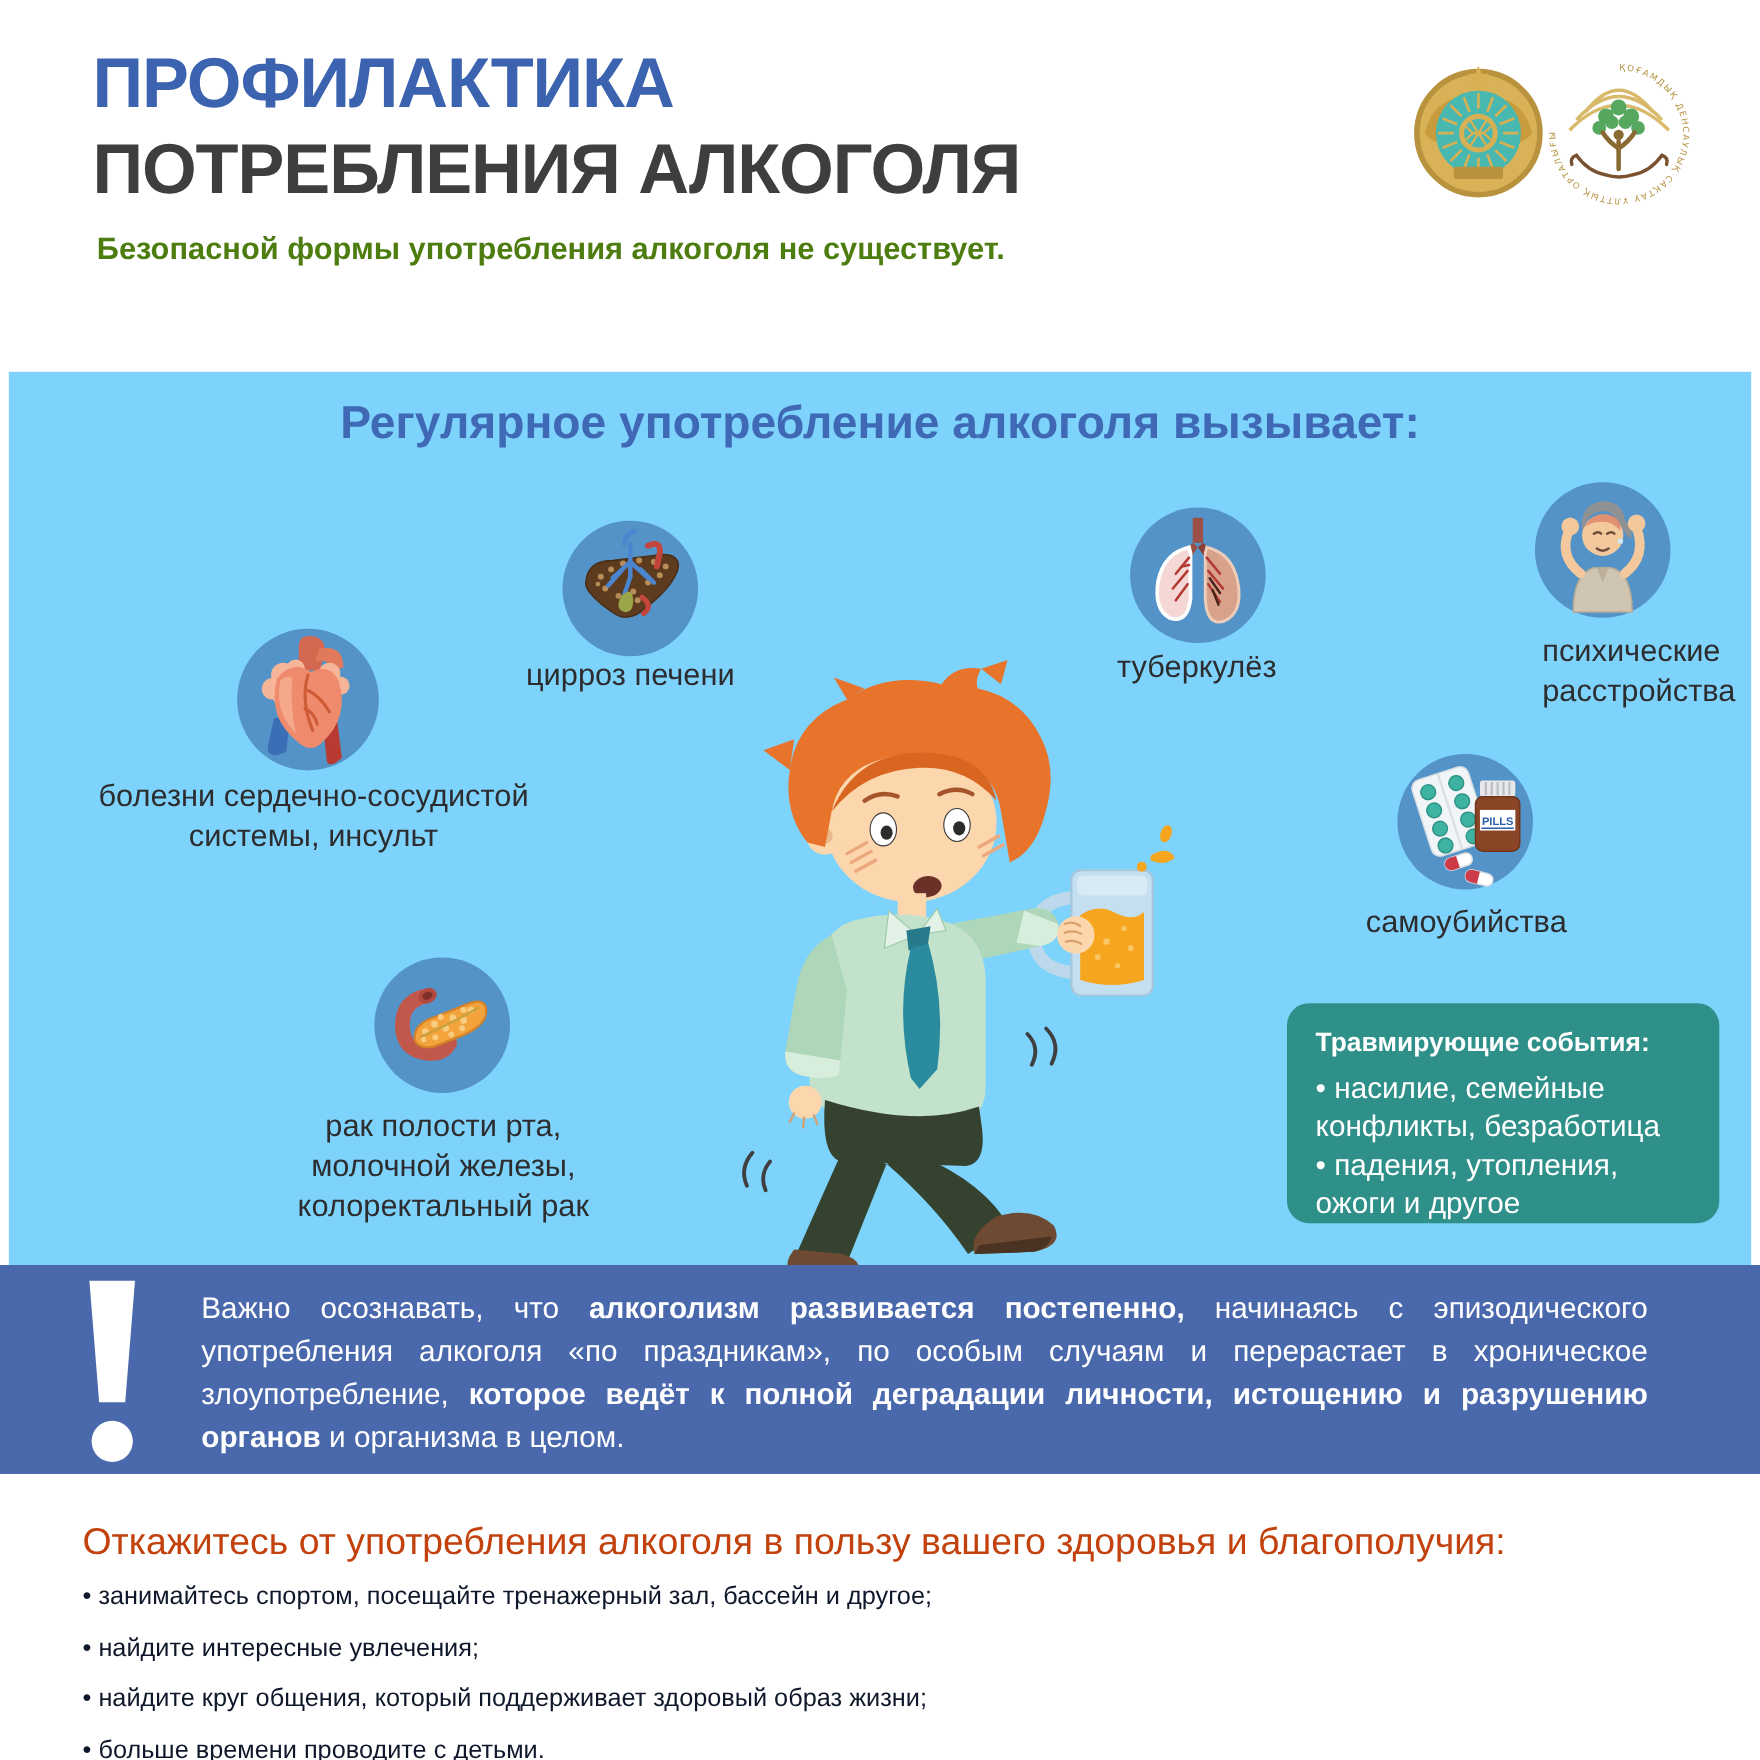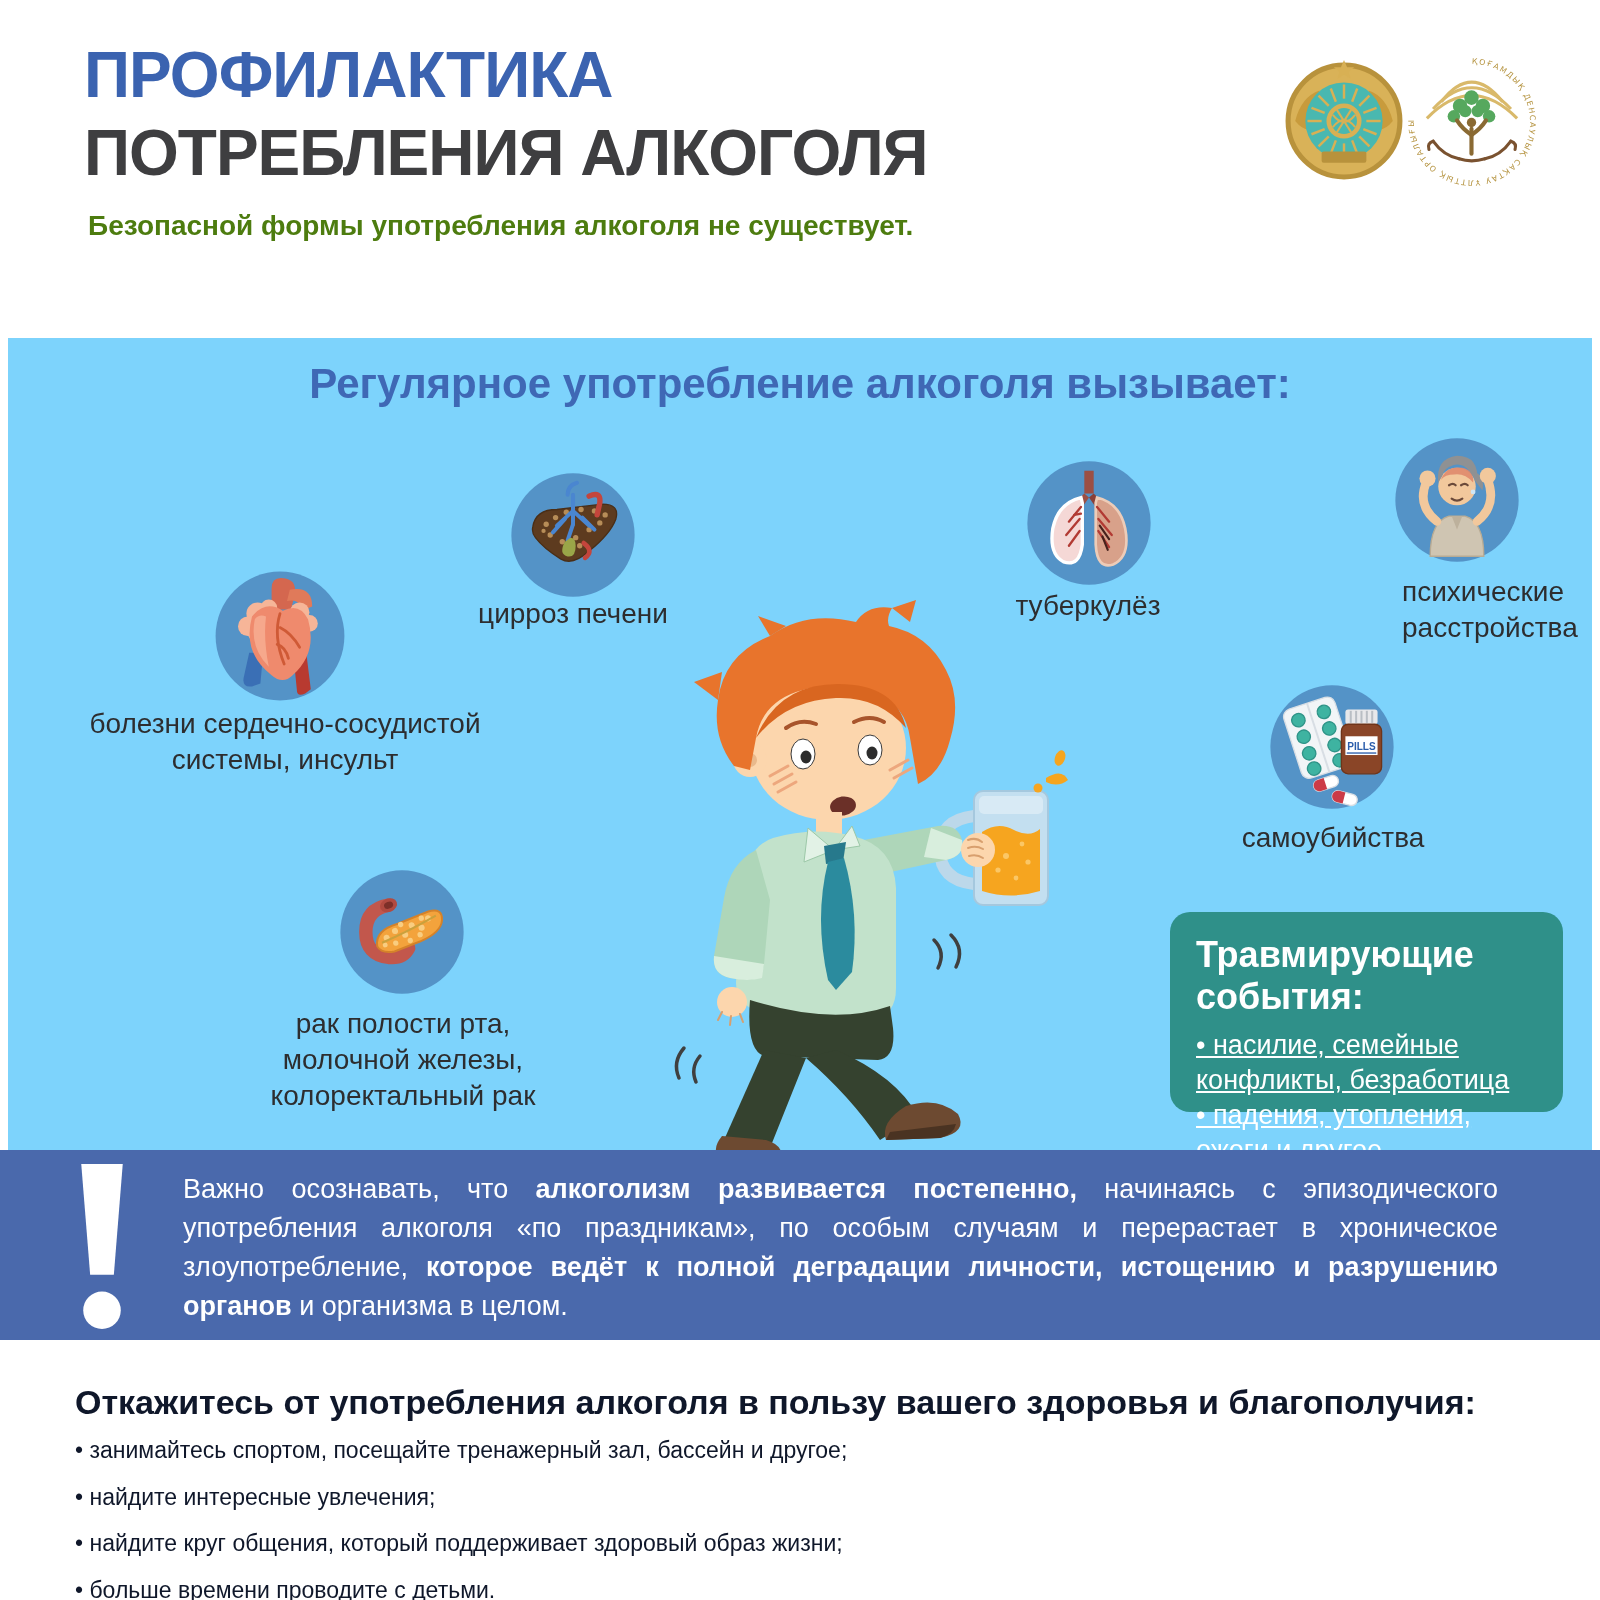--- a/index.html
+++ b/index.html
@@ -22,28 +22,28 @@
   .label{font-size:28px;color:#2d2d2f;line-height:36px;}
   .lbl-heart{left:62px;top:368px;width:430px;}
   .lbl-liver{left:415px;top:258px;width:300px;}
   .lbl-lungs{left:930px;top:250px;width:300px;}
   .lbl-mental{left:1394px;top:236px;width:220px;text-align:left;}
   .lbl-pills{left:1175px;top:482px;width:300px;}
   .lbl-pancreas{left:210px;top:668px;width:370px;}
   
   .trauma{left:1162px;top:574px;width:393px;height:200px;background:#2f9089;border-radius:20px;
           box-sizing:border-box;padding:22px 26px;color:#ffffff;}
-  .trauma h3{margin:0 0 10px 0;font-size:36px;font-weight:800;}
-  .trauma .tb{font-size:27px;line-height:35px;text-decoration:underline;}
+  .trauma h3{margin:0 0 10px 0;font-size:24px;font-weight:800;}
+  .trauma .tb{font-size:27px;line-height:35px;}
   
   .band{left:0;top:1150px;width:1600px;height:190px;background:#4a69ac;}
   .band-text{left:183px;top:20px;width:1315px;font-size:27px;line-height:39px;color:#ffffff;text-align:justify;}
   .band-text .b{font-weight:800;}
   
-  .foot-heading{left:75px;top:1383px;font-size:34px;font-weight:700;color:#0f172a;text-align:right;}
+  .foot-heading{left:75px;top:1383px;font-size:34px;font-weight:400;color:#c2410c;text-align:right;}
   .foot-bullet{left:75px;font-size:23px;color:#0f172a;}
   .fb0{top:1437px;} .fb1{top:1484px;} .fb2{top:1530px;} .fb3{top:1577px;}
 </style>
 </head>
 <body>
 
 <div id="poster">
 
   <div class="abs title1">ПРОФИЛАКТИКА</div>
   <div class="abs title2">ПОТРЕБЛЕНИЯ АЛКОГОЛЯ</div>

